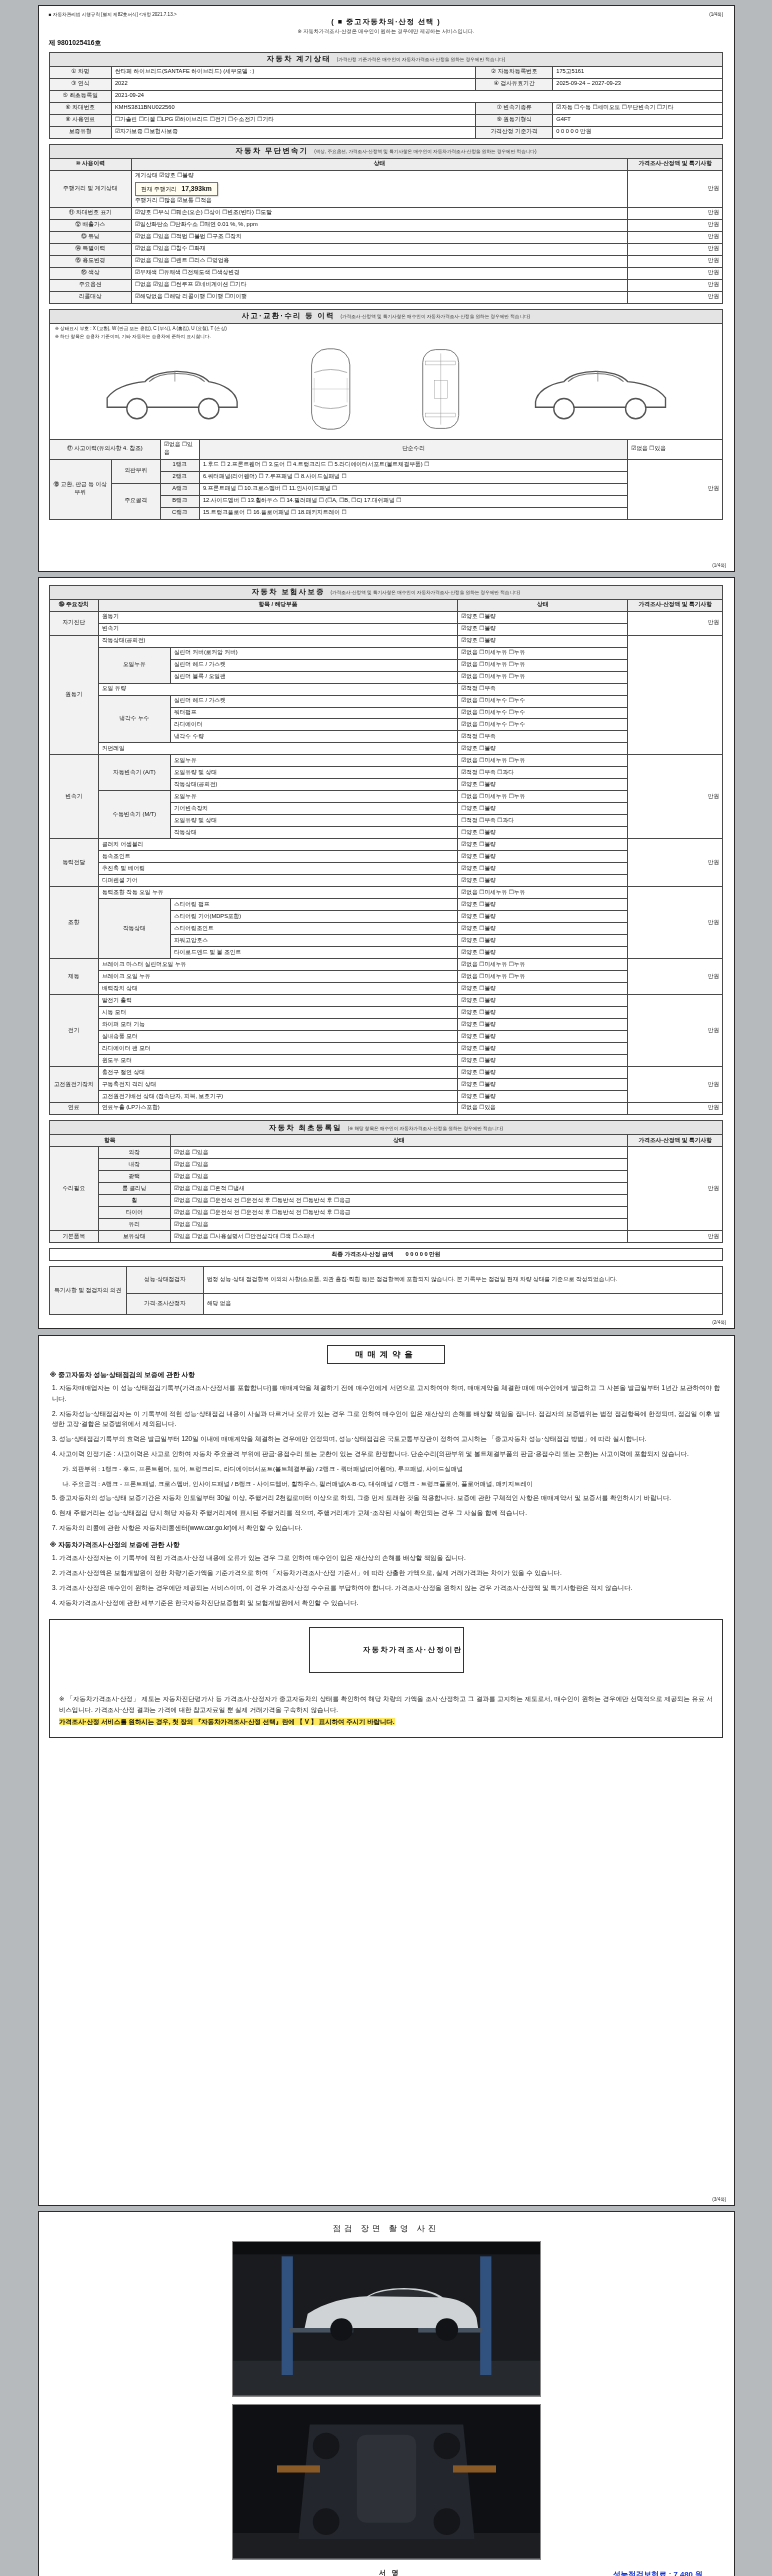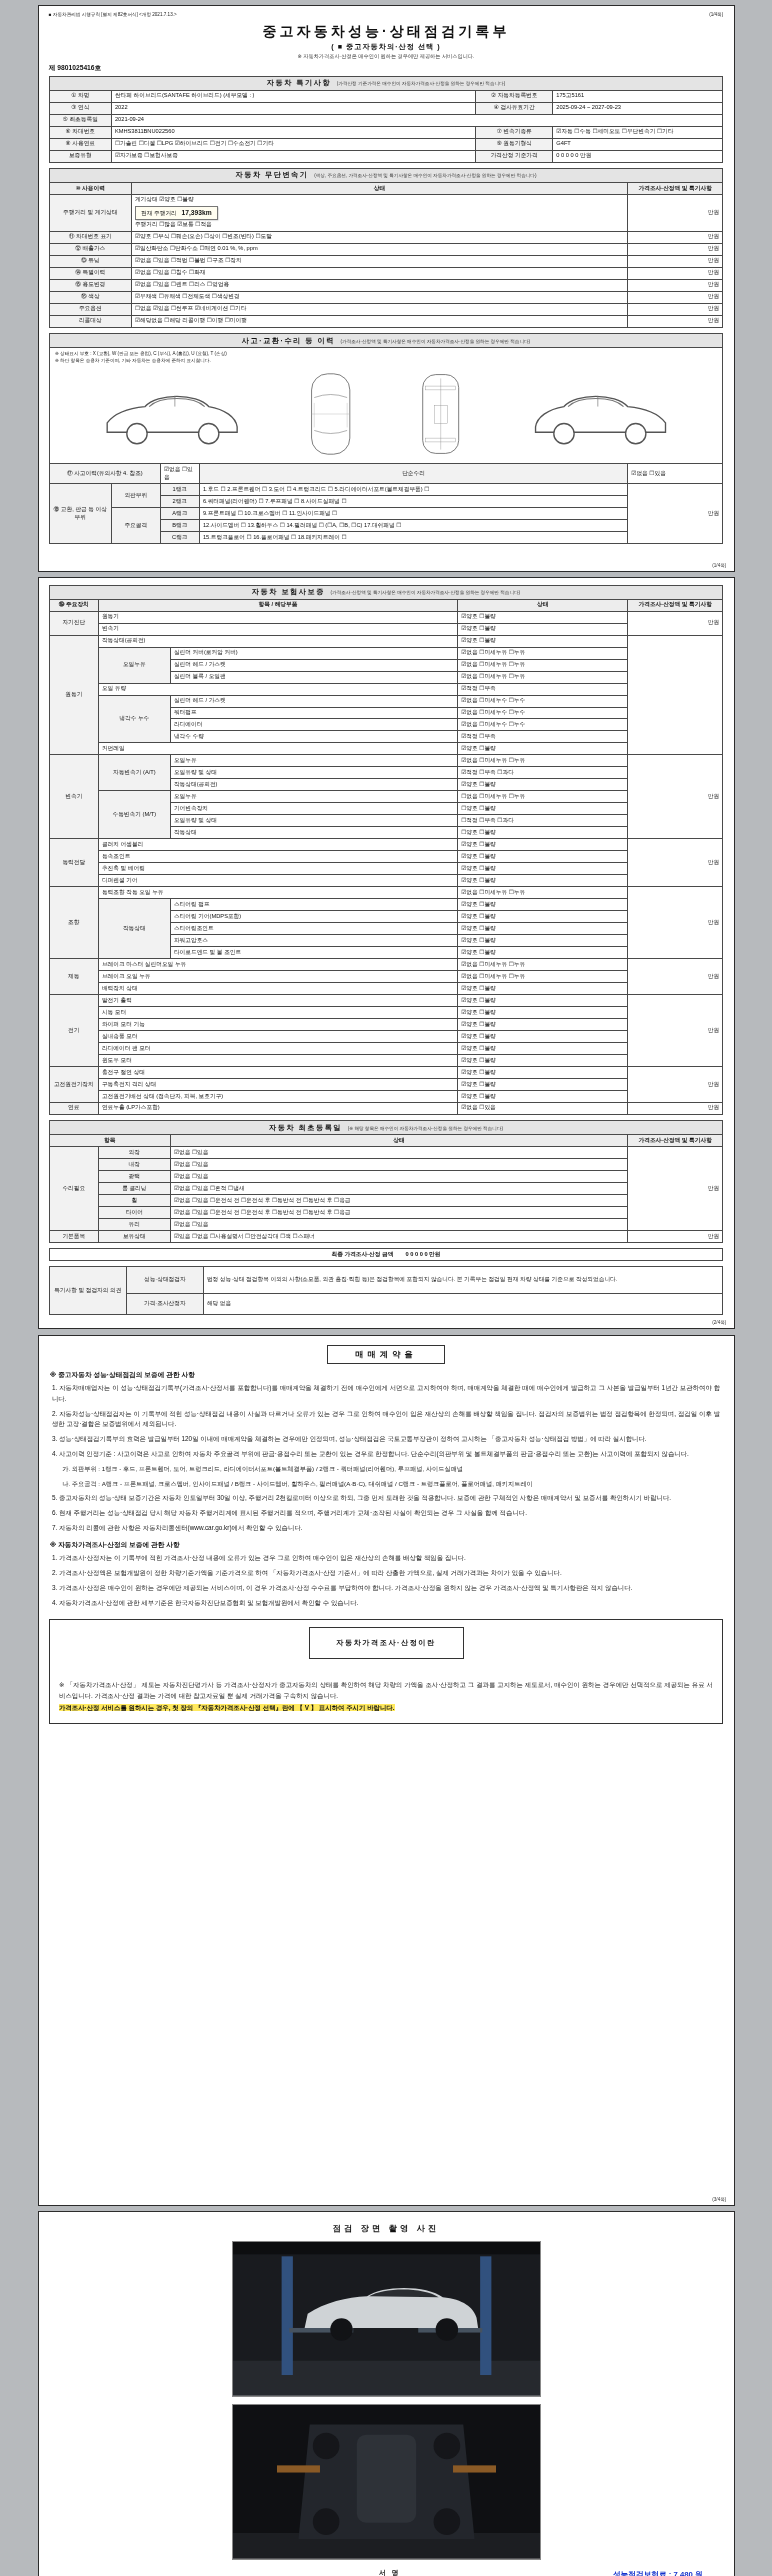--- a/index.html
+++ b/index.html
@@ -26,56 +26,55 @@
   .diag-wrap{display:flex;justify-content:space-around;align-items:center;padding:4.1px 15.5px}
   .diag{height:88px}
   .legend{font-size:4.6px;color:#222;margin:1px 2.1px}
   .cost-row{text-align:center;font-weight:bold;font-size:6.7px;padding:3.6px}
   .cost-row span{margin:0 5.2px}
   .notice-box{width:118px;margin:3.1px auto 7.2px;border:0.8px solid #333;text-align:center;font-weight:bold;font-size:8.2px;letter-spacing:4.1px;padding:3.1px 0}
   .nhead{font-weight:bold;font-size:6.7px;margin:7.2px 1px 3.1px}
   .nitem{font-size:6.4px;line-height:1.62;margin:0 3.1px 4.6px;text-align:justify}
   .nsub{font-size:6.2px;line-height:1.6;margin:0 3.1px 4.6px 13.4px;color:#222}
   .guide{border:0.8px solid #333;margin-top:11.3px;padding:6.2px 8.2px 7.2px}
-  .guide-t{width:155px;margin:1px auto 21px;border:0.5px solid #333;text-align:center;font-weight:bold;font-size:7.2px;letter-spacing:1.5px;padding:10px 0}
+  .guide-t{width:155px;margin:1px auto 21px;border:0.5px solid #333;text-align:right;font-weight:bold;font-size:7.2px;letter-spacing:1.5px;padding:17px 0}
   .guide p{font-size:6.4px;line-height:1.6;margin:2.1px 1px;text-align:justify}
   .hl{background:#ffe95e;font-weight:bold}
-  .photos-title{text-align:center;font-weight:bold;font-size:8.2px;letter-spacing:3.1px;margin:5.2px 0 7.2px}
+  .photos-title{text-align:center;font-weight:normal;font-size:8.2px;letter-spacing:3.1px;margin:5.2px 0 7.2px}
   .photo{width:309px;margin:0 auto 7.2px;border:0.5px solid #888;display:block}
   .sign-row{position:relative;margin:9.3px 20.6px 3.1px;height:15.5px}
   .sign-label{position:absolute;left:44%;font-size:6.7px;font-weight:bold;letter-spacing:2.1px;border-bottom:0.5px solid #555;padding:0 31px 2.1px}
   .fee{position:absolute;right:0;top:1px;color:#1433cc;font-weight:bold;font-size:7.7px}
   .foot{margin-top:17.5px;text-align:center}
   .foot div{font-size:5.2px;line-height:1.7;color:#222;font-weight:bold}
   .w-dev{width:49px}.w-sub{width:72px}.w-state{width:170px}.w-price{width:95px}
 </style>
 </head>
 <body>
 
 <div class="sheet s1">
   <div class="row-flex">
     <span class="tiny">■ 자동차관리법 시행규칙 [별지 제82호서식] &lt;개정 2021.7.13.&gt;</span>
     <span class="tiny">(1/4쪽)</span>
   </div>
-  <h1 class="title">중고자동차성능·상태점검기록부</h1>
   <div class="subtitle">( ■ 중고자동차의·산정 선택 )</div>
   <div class="subnote">※ 자동차가격조사·산정은 매수인이 원하는 경우에만 제공하는 서비스입니다.</div>
   <div class="docno">제 9801025416호</div>
 
   <table class="f">
     <colgroup>
         <col style="width:62px">
         <col>
         <col style="width:77px">
         <col style="width:170px">
       </colgroup>
     <tbody>
         <tr>
           <td colspan="4" class="sec-t">
-      <span class="st">자동차 특기사항</span>
+      <span class="st">자동차 계기상태</span>
       <span class="sn">(가격산정 기준가격은 매수인이 자동차가격조사·산정을 원하는 경우에만 적습니다)</span>
     </td>
         </tr>
     <tr>
       <td class="lbl">① 차명</td>
       <td>싼타페 하이브리드(SANTAFE 하이브리드) (세부모델 : )</td>
       <td class="lbl">② 자동차등록번호</td>
       <td>175고5161</td>
     </tr>
     <tr>

